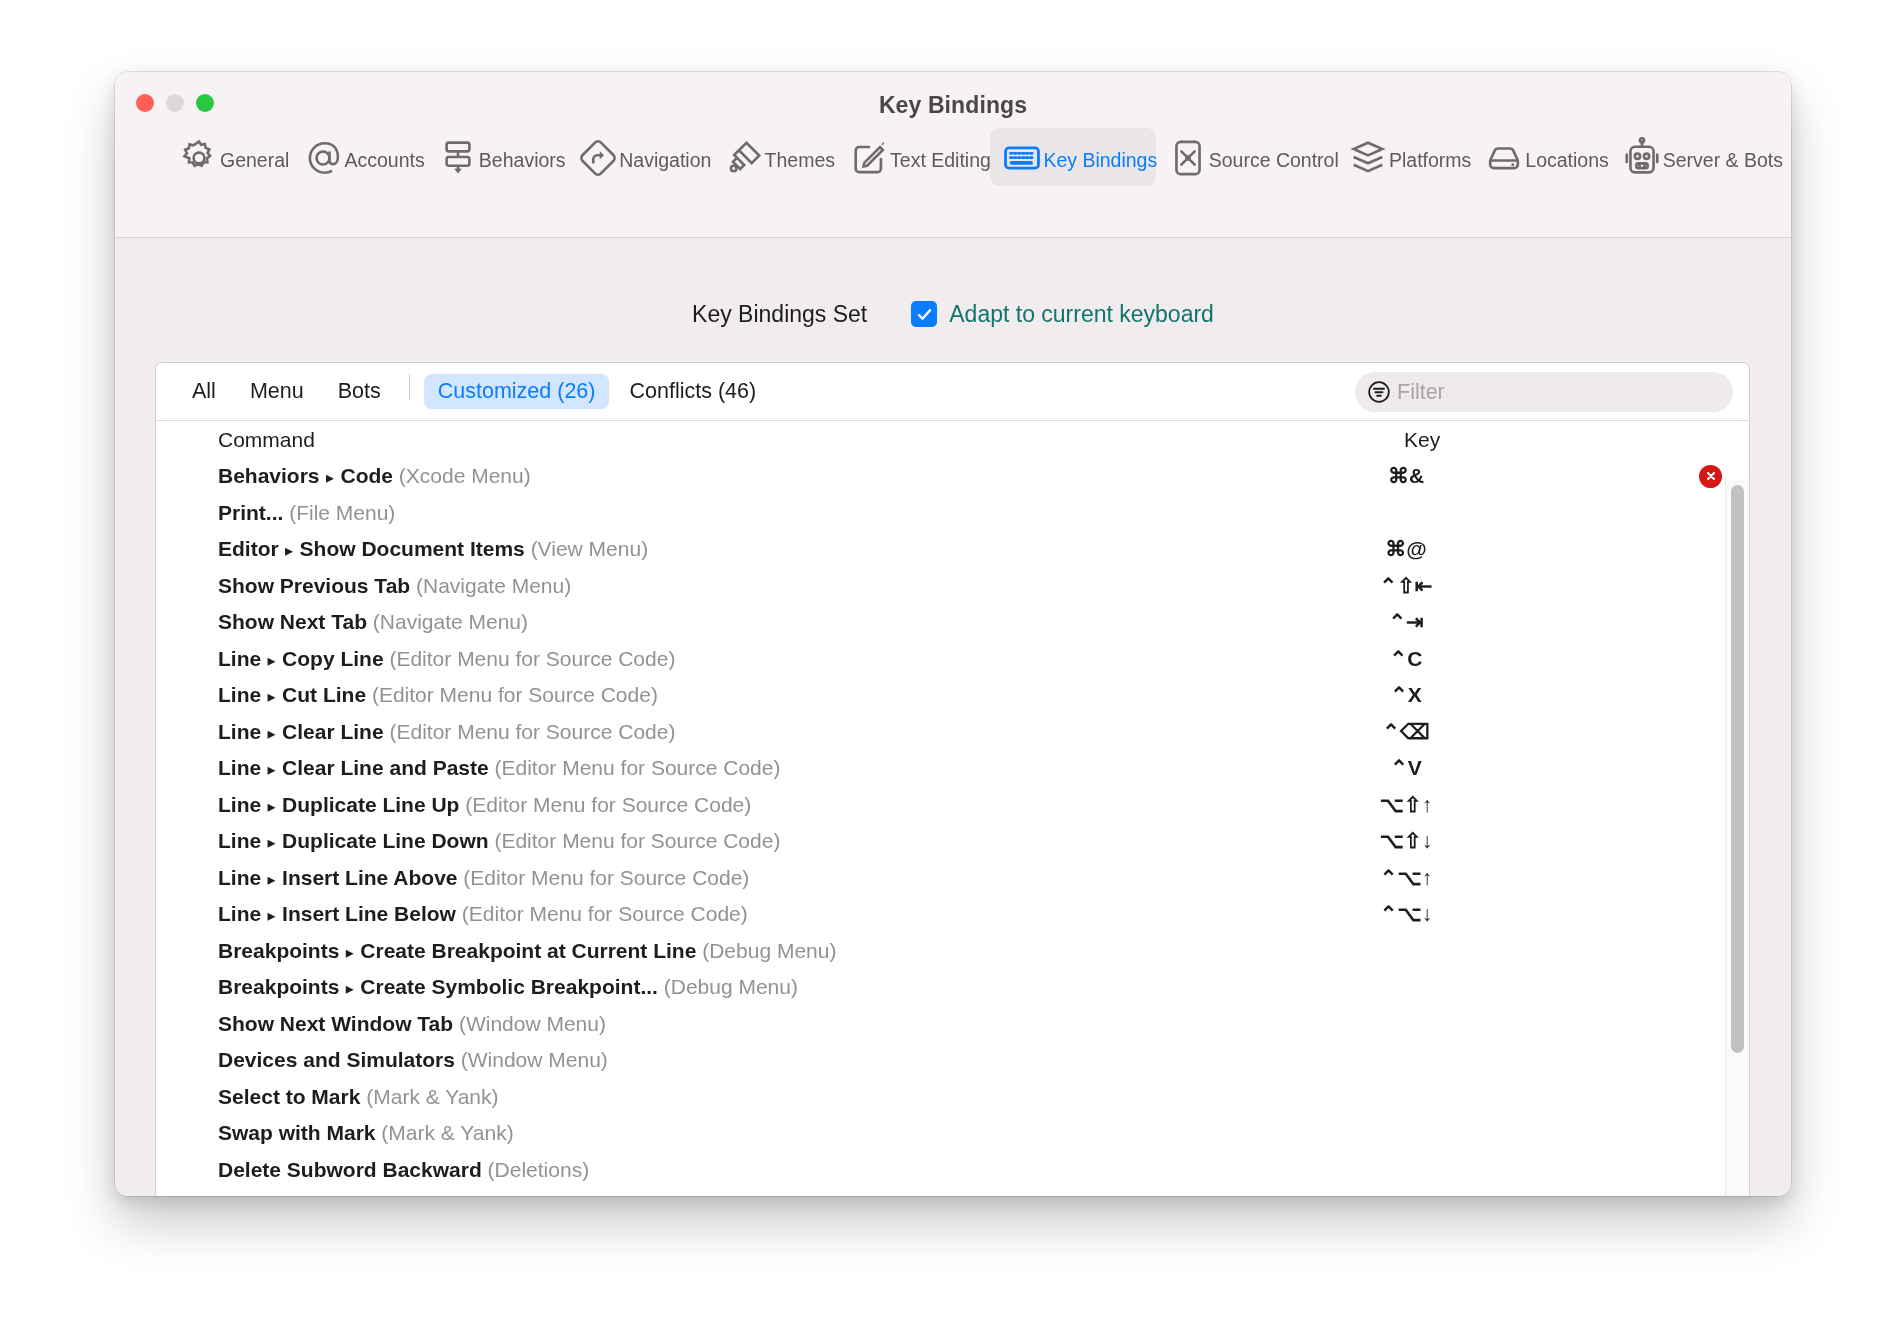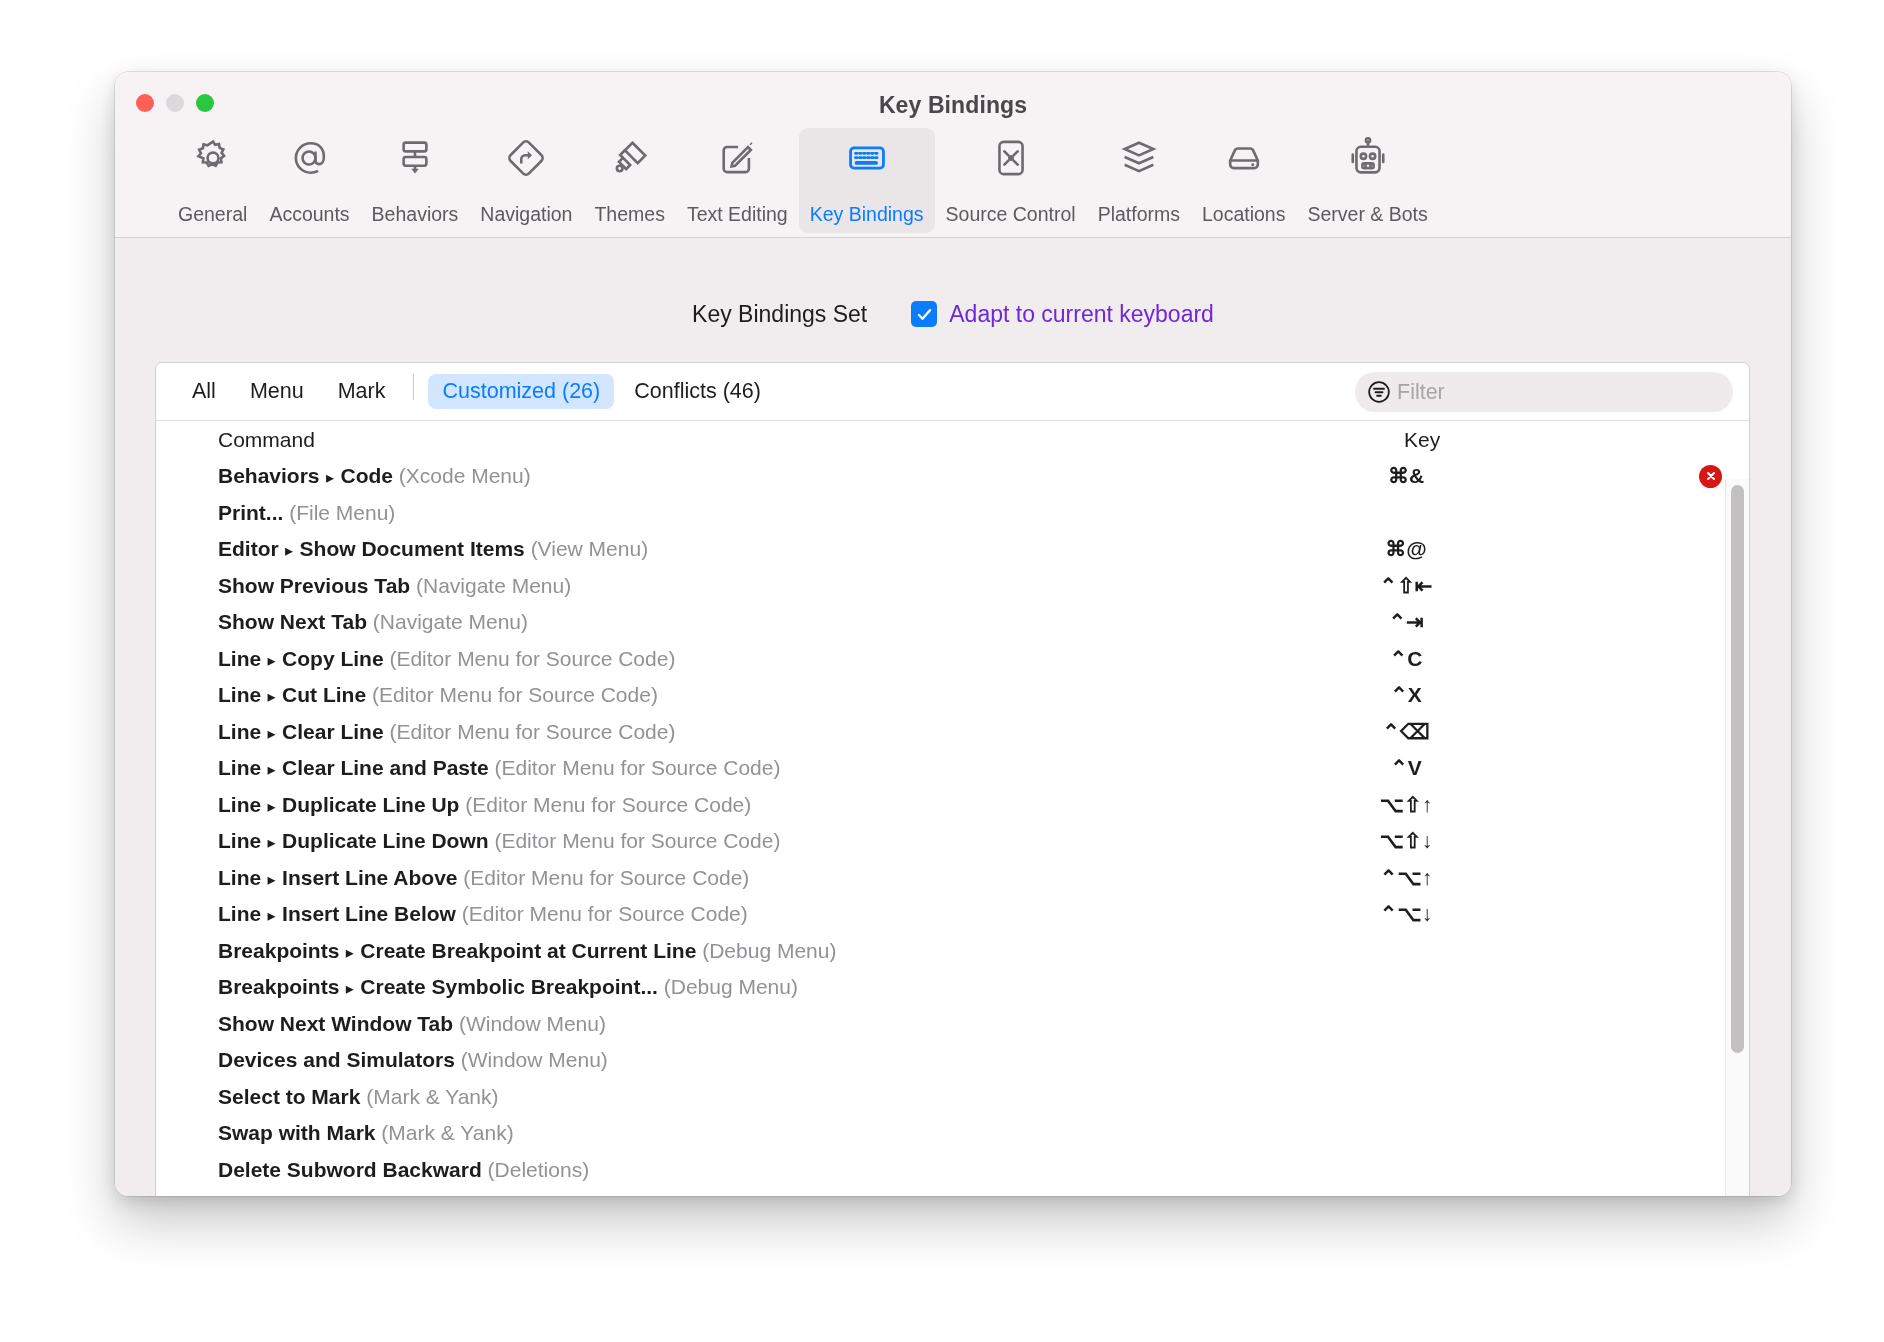--- a/index.html
+++ b/index.html
@@ -65,28 +65,27 @@
     position: absolute;
     left: 52px;
     right: 10px;
     top: 56px;
     height: 104px;
     display: flex;
     align-items: flex-start;
   }
   .tab {
     display: flex;
-    flex-direction: column;
+    flex-direction: row;
     align-items: center;
     justify-content: flex-start;
     padding: 9px 11px 7px 11px;
     border-radius: 9px;
     cursor: default;
     min-width: 0;
-    gap: 20px;
   }
   .tab.selected { background: #eae5e7; }
   .tab .tab-icon {
     height: 42px;
     display: flex;
     align-items: center;
     justify-content: center;
     color: #6e6b70;
   }
   .tab .tab-label {
@@ -160,21 +159,21 @@
     width: 26px; height: 26px;
     background: #0a7cff;
     border-radius: 5px;
     display: flex;
     align-items: center;
     justify-content: center;
     margin-right: 12px;
   }
   #adapt-label {
     font-size: 23px;
-    color: #6d28d9;
+    color: #0f766e;
     white-space: nowrap;
   }
 
   
   #panel {
     position: absolute;
     left: 40px;
     top: 124px;
     width: 1595px;
     bottom: -40px;
@@ -465,21 +464,21 @@
         <span id="adapt-label">Adapt to current keyboard</span>
       </div>
     </div>
 
     <div id="panel">
 
       <div id="filterbar">
         <div id="segments">
           <div class="seg">All</div>
           <div class="seg">Menu</div>
-          <div class="seg">Mark</div>
+          <div class="seg">Bots</div>
           <div class="seg-divider"></div>
           <div class="seg selected">Customized (26)</div>
           <div class="seg">Conflicts (46)</div>
         </div>
 
         <div id="filter-field">
           <span id="filter-icon">
             <svg width="26" height="26" viewBox="0 0 24 24" fill="none" stroke="currentColor" stroke-width="1.6">
               <circle cx="12" cy="12" r="9.1"></circle>
               <path d="M7.4 9h9.2M8.8 12.2h6.4M10.3 15.4h3.4" stroke-linecap="round" stroke-width="1.8"></path>

